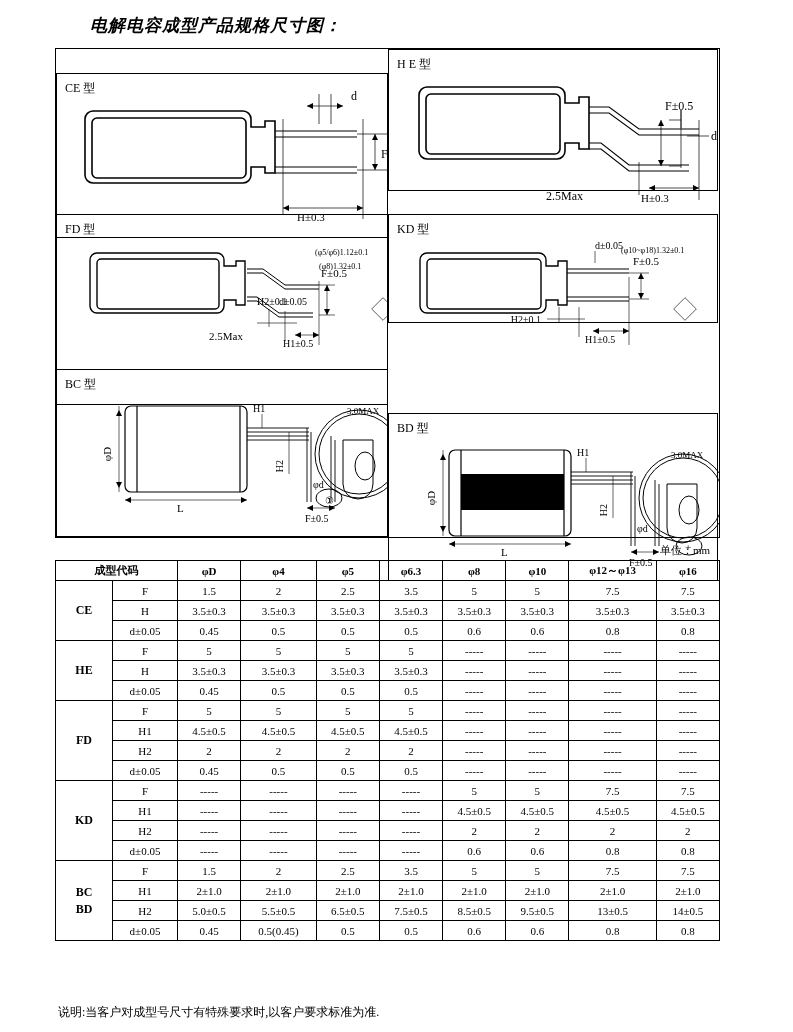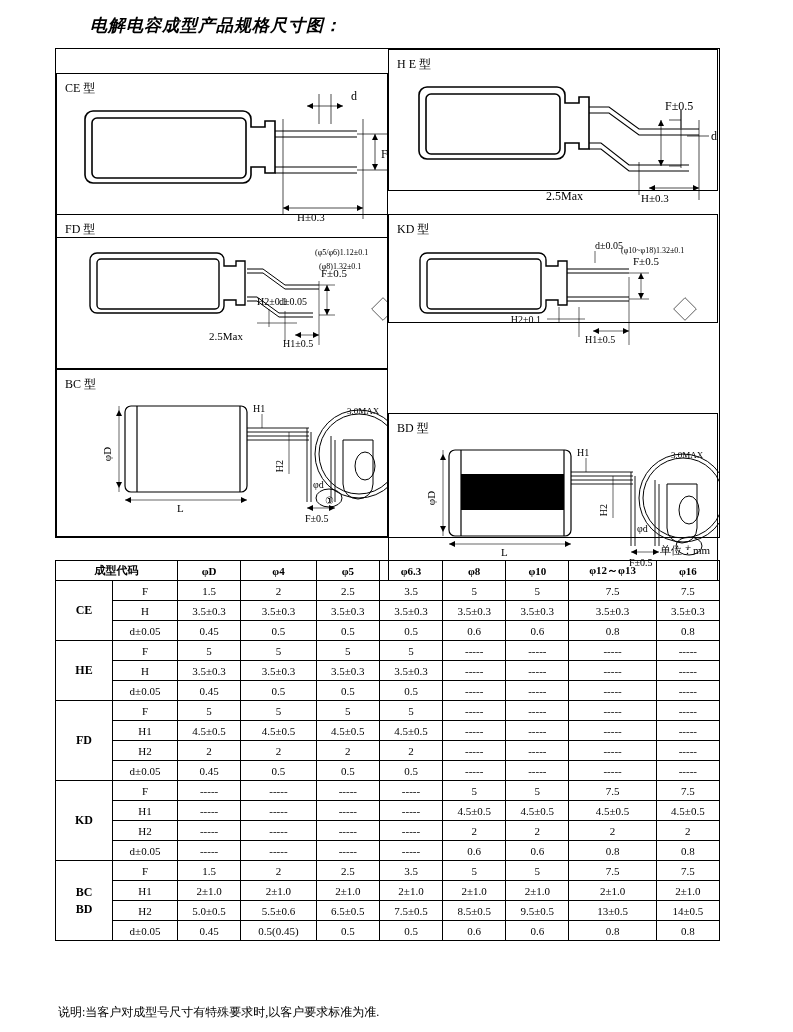--- a/index.html
+++ b/index.html
@@ -99,21 +99,21 @@
           <polygon points="272,70 269,76 275,76"></polygon>
           <polygon points="272,116 269,110 275,110"></polygon>
         </g>
         <text x="194" y="150" font-size="12" font-family="Liberation Serif, serif" text-anchor="end">2.5Max</text>
         <text x="322" y="90" font-size="12" font-family="Liberation Serif, serif">d</text>
         <text x="252" y="152" font-size="11" font-family="Liberation Serif, serif">H±0.3</text>
         <text x="276" y="60" font-size="12" font-family="Liberation Serif, serif">F±0.5</text>
       </svg>
     </div>
 
-    <div class="dcell" style="left:0;top:165px;width:332px;height:155px;">
+    <div class="dcell" style="left:0;top:165px;width:332px;height:191px;">
       <div class="dlabel">FD 型</div>
       <svg class="dsvg" width="332" height="155" viewBox="0 0 332 155">
         <g fill="none" stroke="#000" stroke-width="1.4">
           <path d="M40 38 h120 a7 7 0 0 1 7 7 v6 h12 v-5 h9 v44 h-9 v-5 h-12 v6 a7 7 0 0 1 -7 7 h-120 a7 7 0 0 1 -7 -7 v-46 a7 7 0 0 1 7 -7 z"></path>
           <path d="M44 44 h114 a4 4 0 0 1 4 4 v42 a4 4 0 0 1 -4 4 h-114 a4 4 0 0 1 -4 -4 v-42 a4 4 0 0 1 4 -4 z"></path>
         </g>
         <g fill="none" stroke="#000" stroke-width="1.0">
           <path d="M190 54 h16 l22 16 h34"></path>
           <path d="M190 58 h16 l22 16 h34"></path>
           <path d="M190 82 h10 l22 16 h34"></path>
@@ -488,21 +488,21 @@
         <td>2±1.0</td>
         <td>2±1.0</td>
         <td>2±1.0</td>
         <td>2±1.0</td>
         <td>2±1.0</td>
         <td>2±1.0</td>
       </tr>
       <tr>
         <td class="param">H2</td>
         <td>5.0±0.5</td>
-        <td>5.5±0.6</td>
+        <td>5.5±0.5</td>
         <td>6.5±0.5</td>
         <td>7.5±0.5</td>
         <td>8.5±0.5</td>
         <td>9.5±0.5</td>
         <td>13±0.5</td>
         <td>14±0.5</td>
       </tr>
       <tr>
         <td class="param">d±0.05</td>
         <td>0.45</td>

